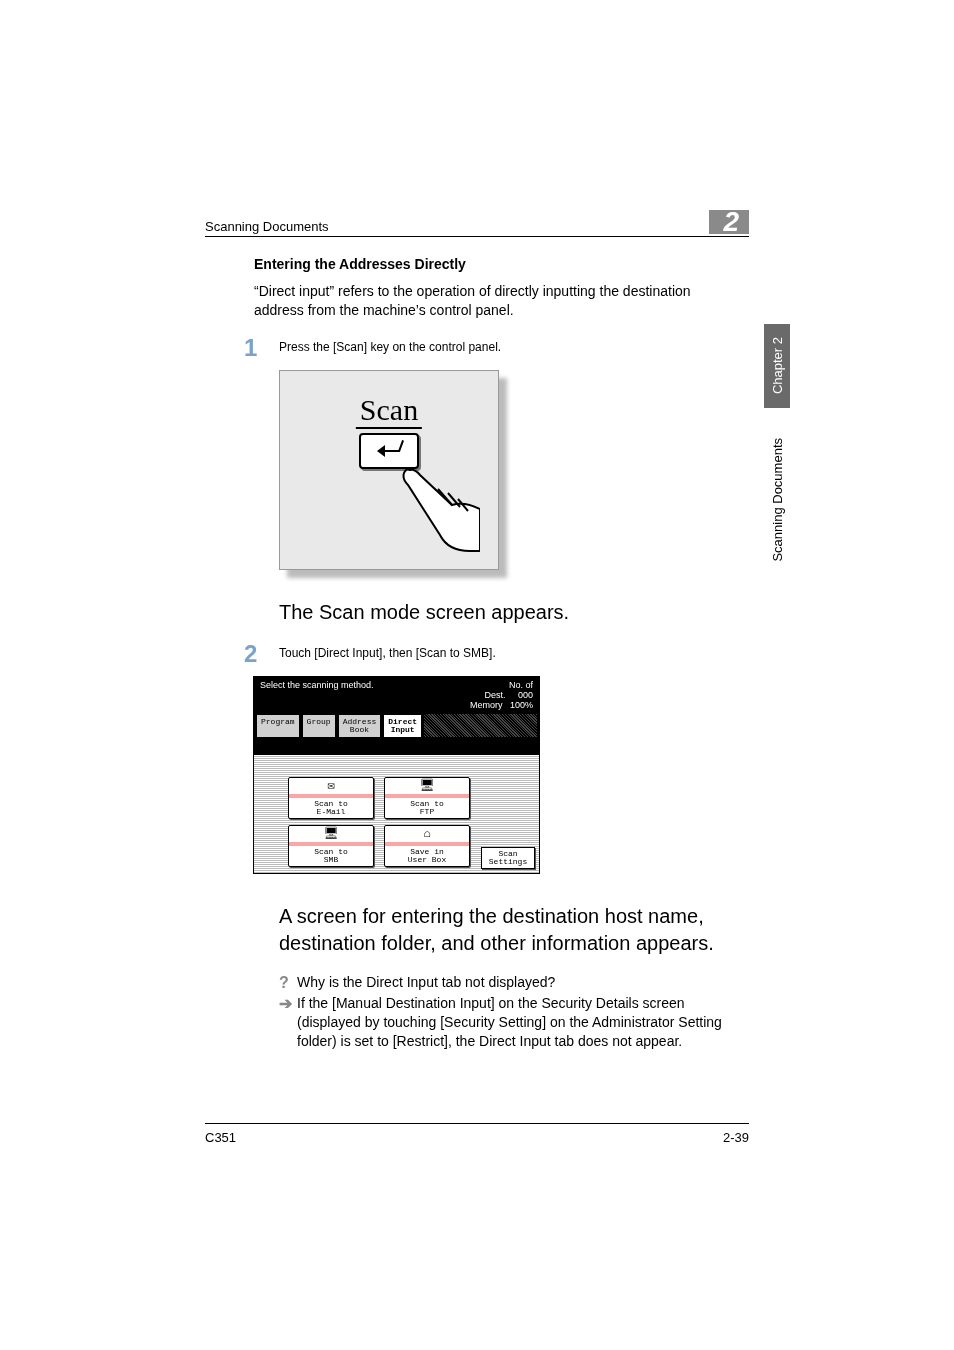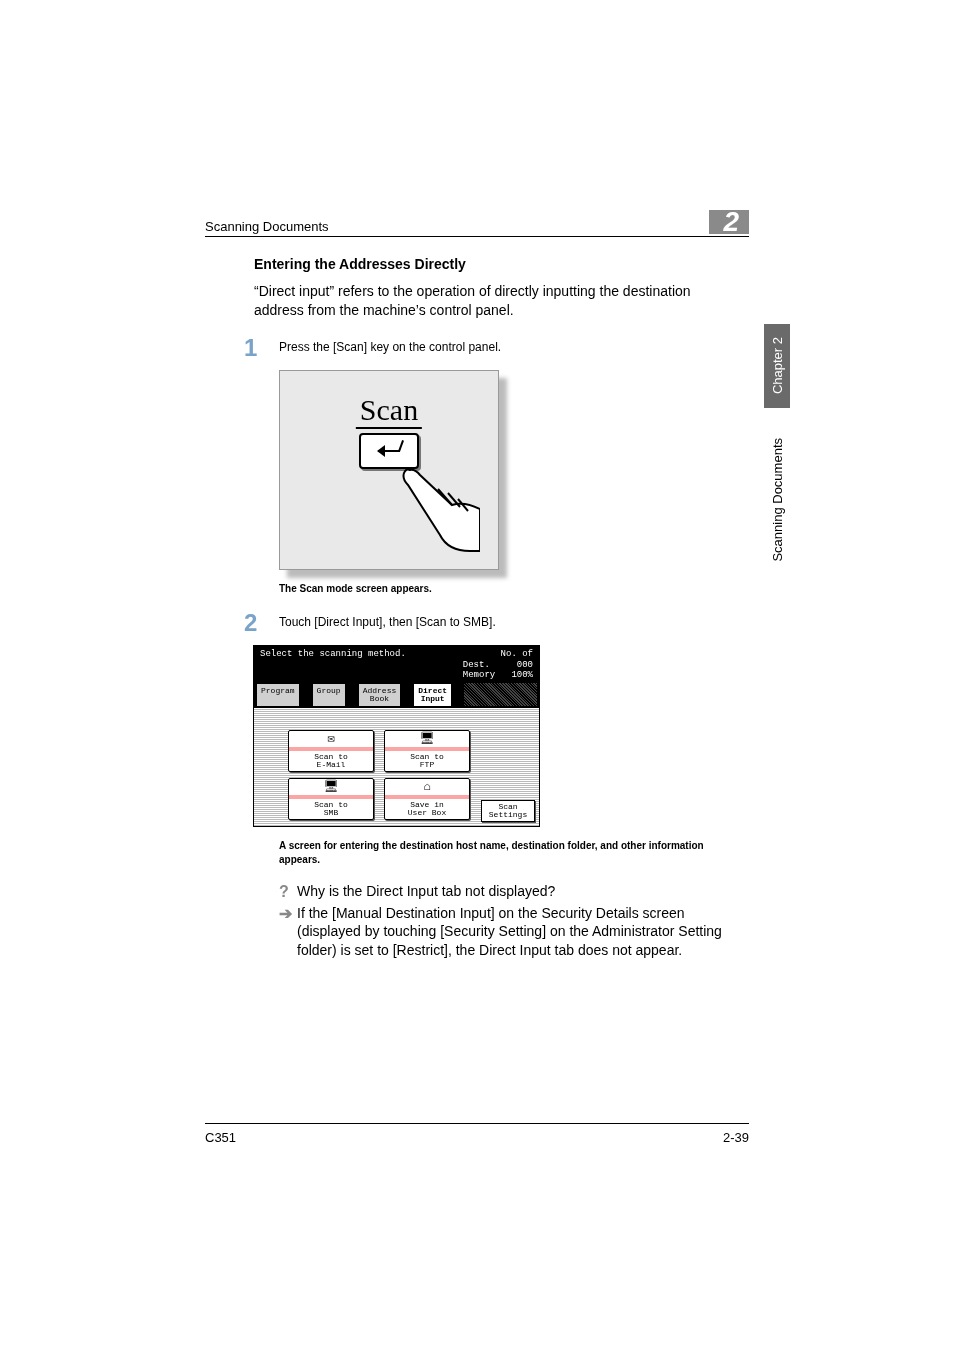--- a/index.html
+++ b/index.html
@@ -105,26 +105,25 @@
     color: #7aa3c9;
     width: 35px;
     flex-shrink: 0;
     line-height: 1;
   }
   .step-text {
     font-size: 12px;
     padding-top: 4px;
   }
   .inner-text {
-    font-size: 10px;
+    font-size: 20px;
     line-height: 1.35;
     margin-left: 25px;
-    margin-top: 12px;
+    margin-top: 29px;
     margin-bottom: 16px;
-    font-weight: bold;
   }
   .qa-block {
     margin-left: 25px;
     font-size: 14px;
     line-height: 1.35;
   }
   .qa-row {
     display: flex;
     align-items: flex-start;
     margin-top: 2px;
@@ -218,36 +217,36 @@
 
   
   .fig2 {
     margin-left: -1px;
     width: 285px;
     border: 1px solid #000;
   }
   .fig2-top {
     background: #000;
     color: #fff;
-    font-family: Liberation Mono, monospace;
+    font-family: Liberation Sans, sans-serif;
     font-size: 9px;
     padding: 3px 6px;
     display: flex;
     justify-content: space-between;
     line-height: 1.15;
   }
   .fig2-top-right {
     text-align: right;
     white-space: pre;
   }
   .fig2-tabs {
     display:flex;
     background:#000;
-    padding: 0 2px 2px 2px;
-    gap: 12px;
+    padding: 0 2px 18px 2px;
+    gap: 2px;
   }
   .tab {
     flex: 0 0 auto;
     font-family: "Courier New", monospace;
     font-size: 8px;
     line-height: 1;
     padding: 3px 4px;
     background: #d0d0d0;
     border: 1px solid #000;
     border-bottom: none;

